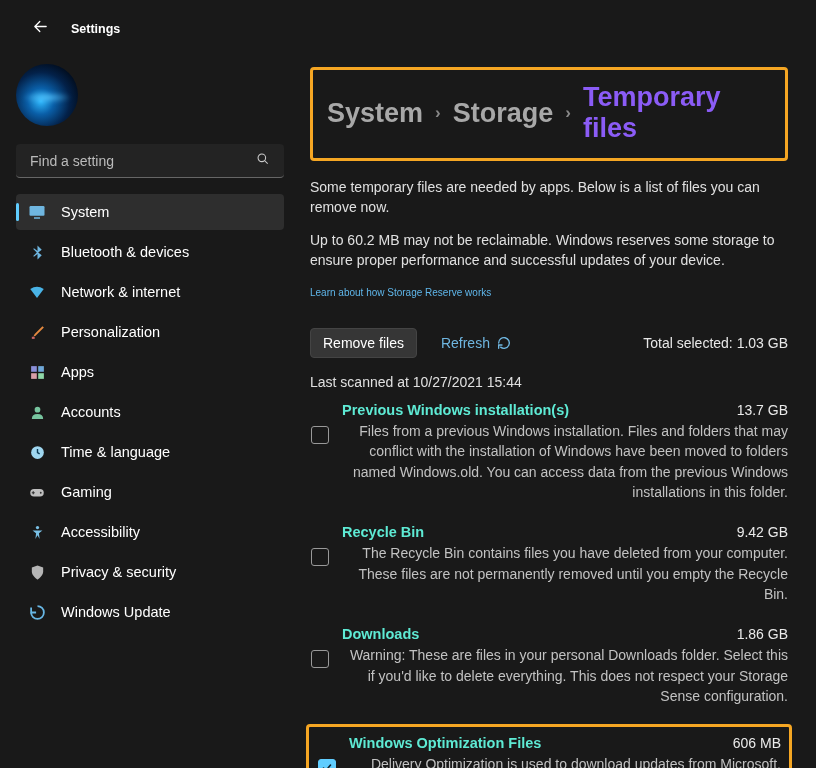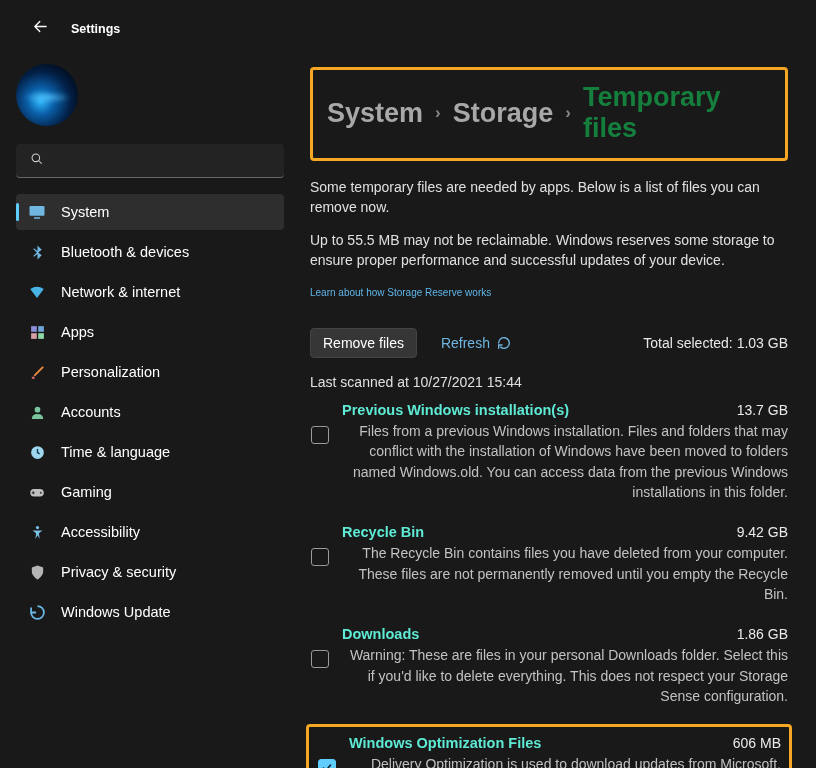--- a/index.html
+++ b/index.html
@@ -26,21 +26,21 @@
     .nav-item.active { background: #2e2e2e; position: relative; }
     .nav-item.active::before { content: ""; position: absolute; left: 0; top: 9px; bottom: 9px; width: 3px; background: #60cdff; border-radius: 2px; }
     .nav-icon { width: 18px; height: 18px; display: flex; align-items: center; justify-content: center; }
     
     .content { flex: 1; padding: 20px 28px 0 10px; overflow-y: auto; }
     
     .breadcrumb-box { border: 3px solid #f5a623; border-radius: 4px; padding: 12px 14px 14px; margin-bottom: 16px; }
     .breadcrumb { display: flex; align-items: center; gap: 12px; font-size: 27px; font-weight: 600; }
     .breadcrumb .dim { color: #a8a8a8; font-weight: 600; cursor: pointer; }
     .breadcrumb .chev { color: #888; font-size: 17px; }
-    .breadcrumb .current { color: #15803d; font-weight: 600; }
+    .breadcrumb .current { color: #8b5cf6; font-weight: 600; }
     
     .desc-text { font-size: 14px; color: #e0e0e0; line-height: 1.45; margin-bottom: 12px; }
     .link-text { color: #5fb6ea; text-decoration: none; font-size: 10px; cursor: pointer; }
     
     .action-row { display: flex; align-items: center; margin-top: 28px; gap: 24px; }
     .btn-remove { background: #363636; border: 1px solid #444; color: #fff; padding: 6px 12px; border-radius: 4px; font-size: 14px; cursor: pointer; }
     .btn-refresh { display: flex; align-items: center; gap: 6px; color: #6fb6e0; font-size: 14px; cursor: pointer; }
     .total-selected { margin-left: auto; font-size: 14px; color: #e8e8e8; }
     
     .scan-ts { font-size: 14px; color: #e0e0e0; margin: 16px 0 12px; }
@@ -71,20 +71,21 @@
   </span>
   <span class="app-title">Settings</span>
 </div>
 
 <div class="main-layout">
   <div class="sidebar">
     <div class="avatar-wrap">
       <div class="avatar"></div>
     </div>
     <div class="search-box">
+      <input type="text" placeholder="Find a setting" style="">
       <span class="sicon">
         <svg width="14" height="14" viewBox="0 0 24 24">
             <circle cx="10" cy="10" r="6.5" stroke="#ccc" stroke-width="1.8" fill="none"></circle>
             <path d="M15 15l5 5" stroke="#ccc" stroke-width="1.8"></path>
           </svg>
       </span>
     </div>
     <ul class="nav-list" id="nav-list">
         <li class="nav-item active">
           <span class="nav-icon">
@@ -107,36 +108,36 @@
           <span class="nav-icon">
             <svg viewBox="0 0 24 24" width="18" height="18">
               <path d="M12 20 L3 8 Q12 2 21 8 Z" fill="#49b3e6"></path>
             </svg>
           </span>
           <span>Network &amp; internet</span>
         </li>
         <li class="nav-item">
           <span class="nav-icon">
             <svg viewBox="0 0 24 24" width="17" height="17">
+              <path d="M19 3 L21 5 L10 16 L6 18 L8 14 Z" fill="#e68a3f"></path>
+              <rect x="4" y="18" width="4" height="3" fill="#c66"></rect>
+            </svg>
+          </span>
+          <span>Personalization</span>
+        </li>
+        <li class="nav-item">
+          <span class="nav-icon">
+            <svg viewBox="0 0 24 24" width="17" height="17">
               <rect x="3" y="3" width="8" height="8" fill="#8a8fd8"></rect>
               <rect x="13" y="3" width="8" height="8" fill="#6fa8d8"></rect>
               <rect x="3" y="13" width="8" height="8" fill="#d89fa8"></rect>
               <rect x="13" y="13" width="8" height="8" fill="#8fd8a8"></rect>
             </svg>
           </span>
           <span>Apps</span>
-        </li>
-        <li class="nav-item">
-          <span class="nav-icon">
-            <svg viewBox="0 0 24 24" width="17" height="17">
-              <path d="M19 3 L21 5 L10 16 L6 18 L8 14 Z" fill="#e68a3f"></path>
-              <rect x="4" y="18" width="4" height="3" fill="#c66"></rect>
-            </svg>
-          </span>
-          <span>Personalization</span>
         </li>
         <li class="nav-item">
           <span class="nav-icon">
             <svg viewBox="0 0 24 24" width="17" height="17">
               <circle cx="12" cy="8" r="4" fill="#77c49e"></circle>
               <path d="M4 21 Q4 14 12 14 Q20 14 20 21 Z" fill="#77c49e"></path>
             </svg>
           </span>
           <span>Accounts</span>
         </li>
@@ -193,21 +194,21 @@
       <div class="breadcrumb">
         <span class="dim">System</span>
         <span class="chev">›</span>
         <span class="dim">Storage</span>
         <span class="chev">›</span>
         <span class="current">Temporary files</span>
       </div>
     </div>
 
     <p class="desc-text">Some temporary files are needed by apps. Below is a list of files you can remove now.</p>
-    <p class="desc-text">Up to 55.5 MB may not be reclaimable. Windows reserves some storage to ensure proper performance and successful updates of your device.</p>
+    <p class="desc-text">Up to 60.2 MB may not be reclaimable. Windows reserves some storage to ensure proper performance and successful updates of your device.</p>
     <a class="link-text">Learn about how Storage Reserve works</a>
 
     <div class="action-row">
       <button class="btn-remove">Remove files</button>
       <span class="btn-refresh">
         <span>Refresh</span>
         <svg width="16" height="16" viewBox="0 0 24 24">
             <path d="M4 12a8 8 0 1 1 3 6.2" stroke="#6fb6e0" stroke-width="2" fill="none" stroke-linecap="round"></path>
             <path d="M4 20v-5h5" stroke="#6fb6e0" stroke-width="2" fill="none" stroke-linecap="round"></path>
           </svg>

